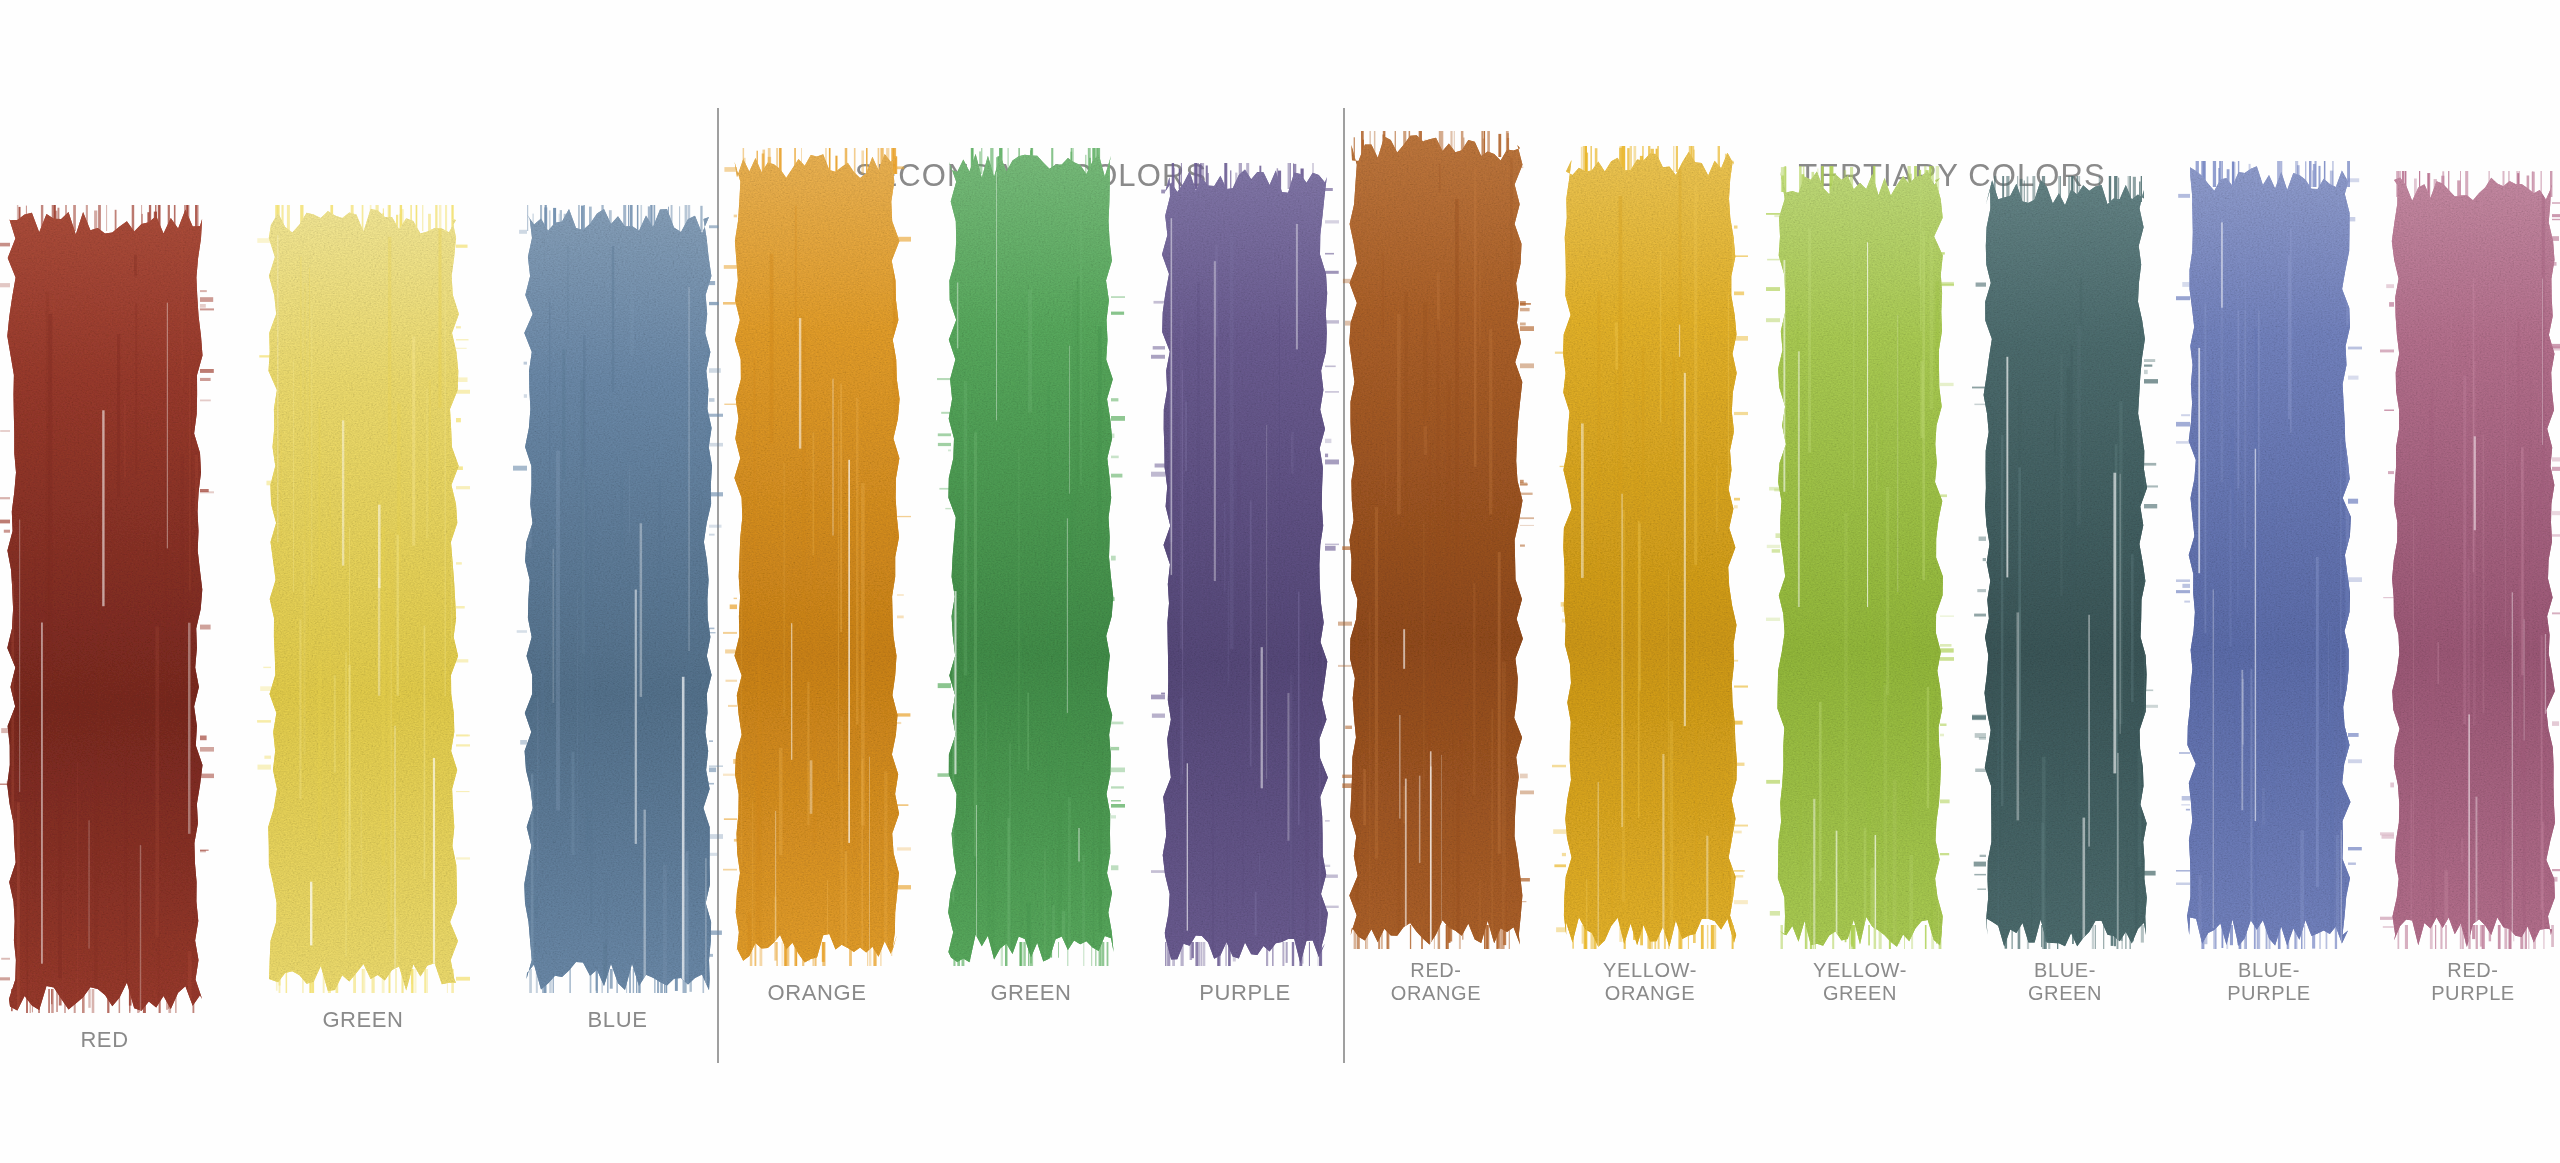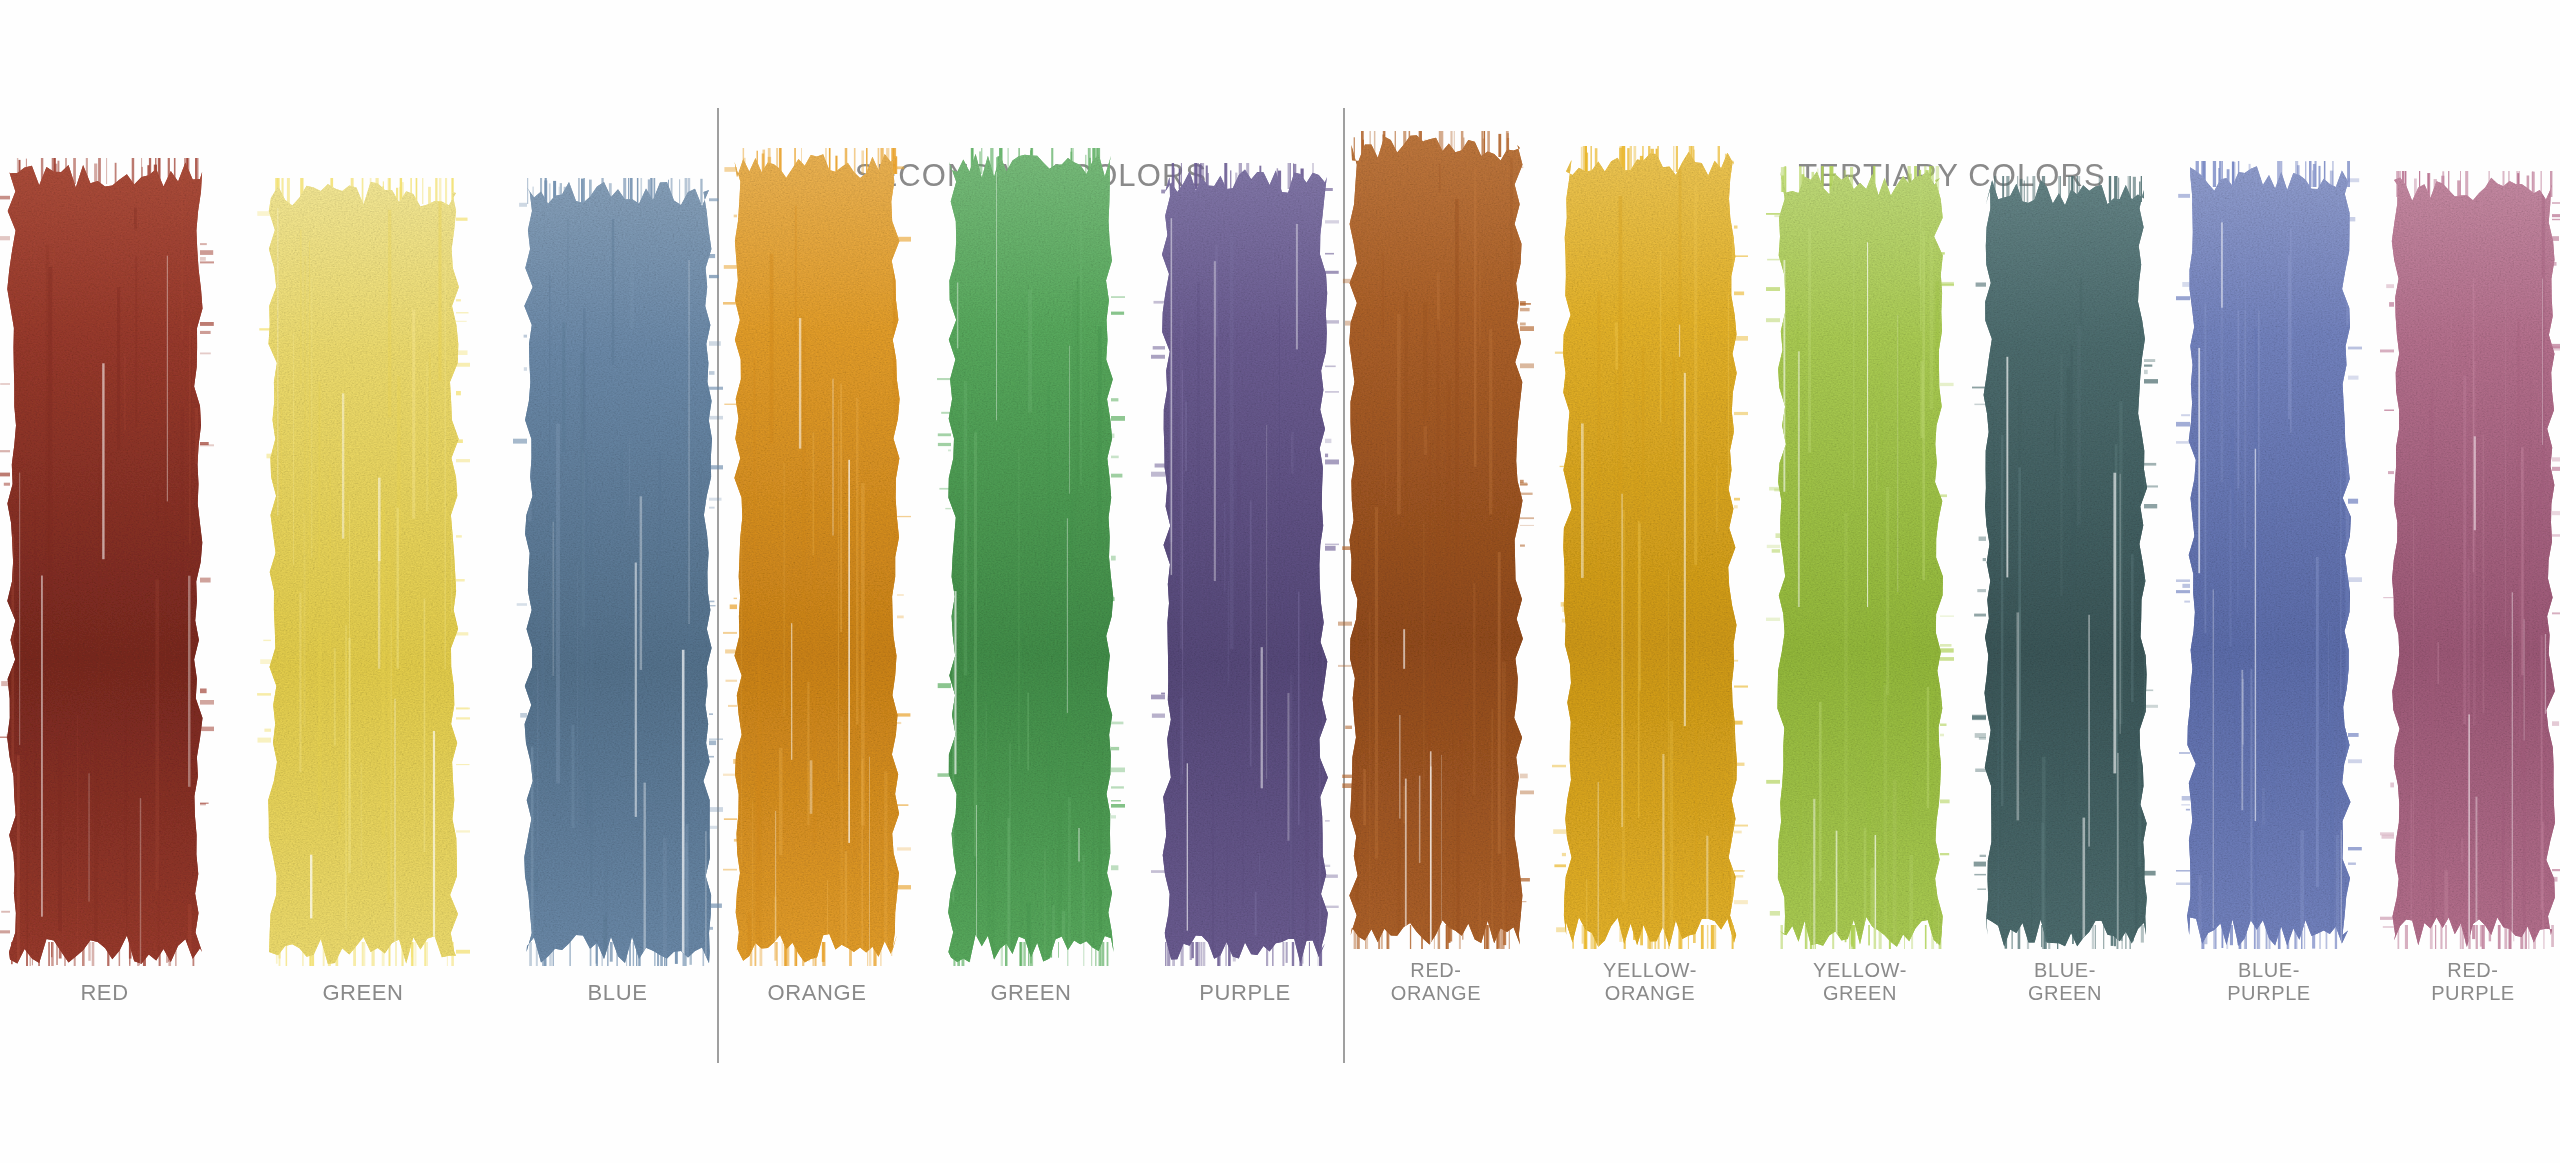--- a/index.html
+++ b/index.html
@@ -107,21 +107,21 @@
 </style>
 </head>
 <body>
 
 <div id="board">
 
   <div class="divider" id="divider-1"></div>
   <div class="divider" id="divider-2"></div>
 
   <div class="section" id="section-primary">
-    <div class="swatch-row" id="row-primary" style="align-items: flex-end; gap: 43px;">
+    <div class="swatch-row" id="row-primary" style="align-items: flex-start; gap: 43px;">
         <div class="swatch-cell" style="padding-top: 0px;">
           <div class="stroke-wrap" style="height: 808px;">
 <svg width="218" height="808" viewBox="0 0 218 808" aria-hidden="true">
   <defs>
     <filter id="grain1" x="-10%" y="-5%" width="120%" height="110%">
       <feTurbulence type="fractalNoise" baseFrequency="0.55 0.75" numOctaves="4" seed="17" result="n"></feTurbulence>
       <feColorMatrix in="n" type="saturate" values="0" result="ng"></feColorMatrix>
       <feComponentTransfer in="ng" result="nc">
         <feFuncA type="linear" slope="0.55" intercept="0"></feFuncA>
       </feComponentTransfer>

